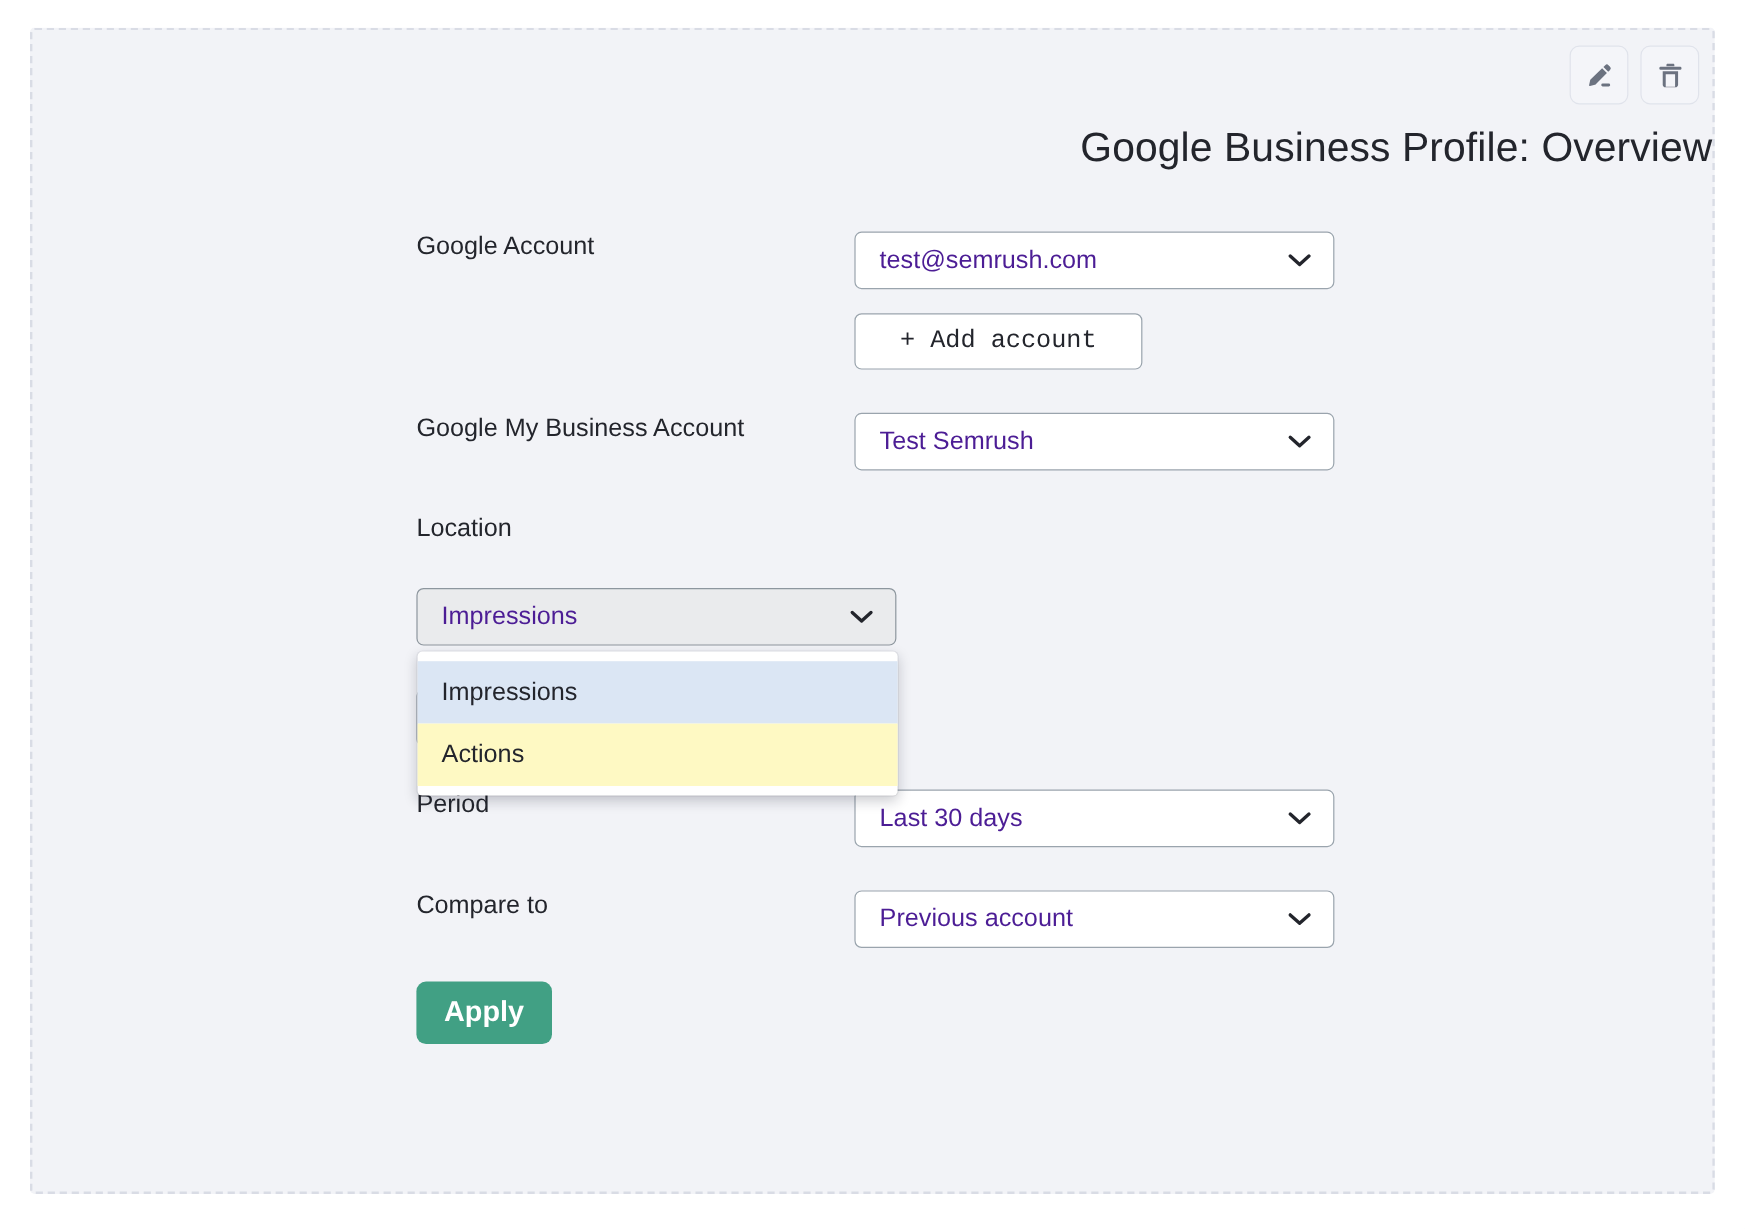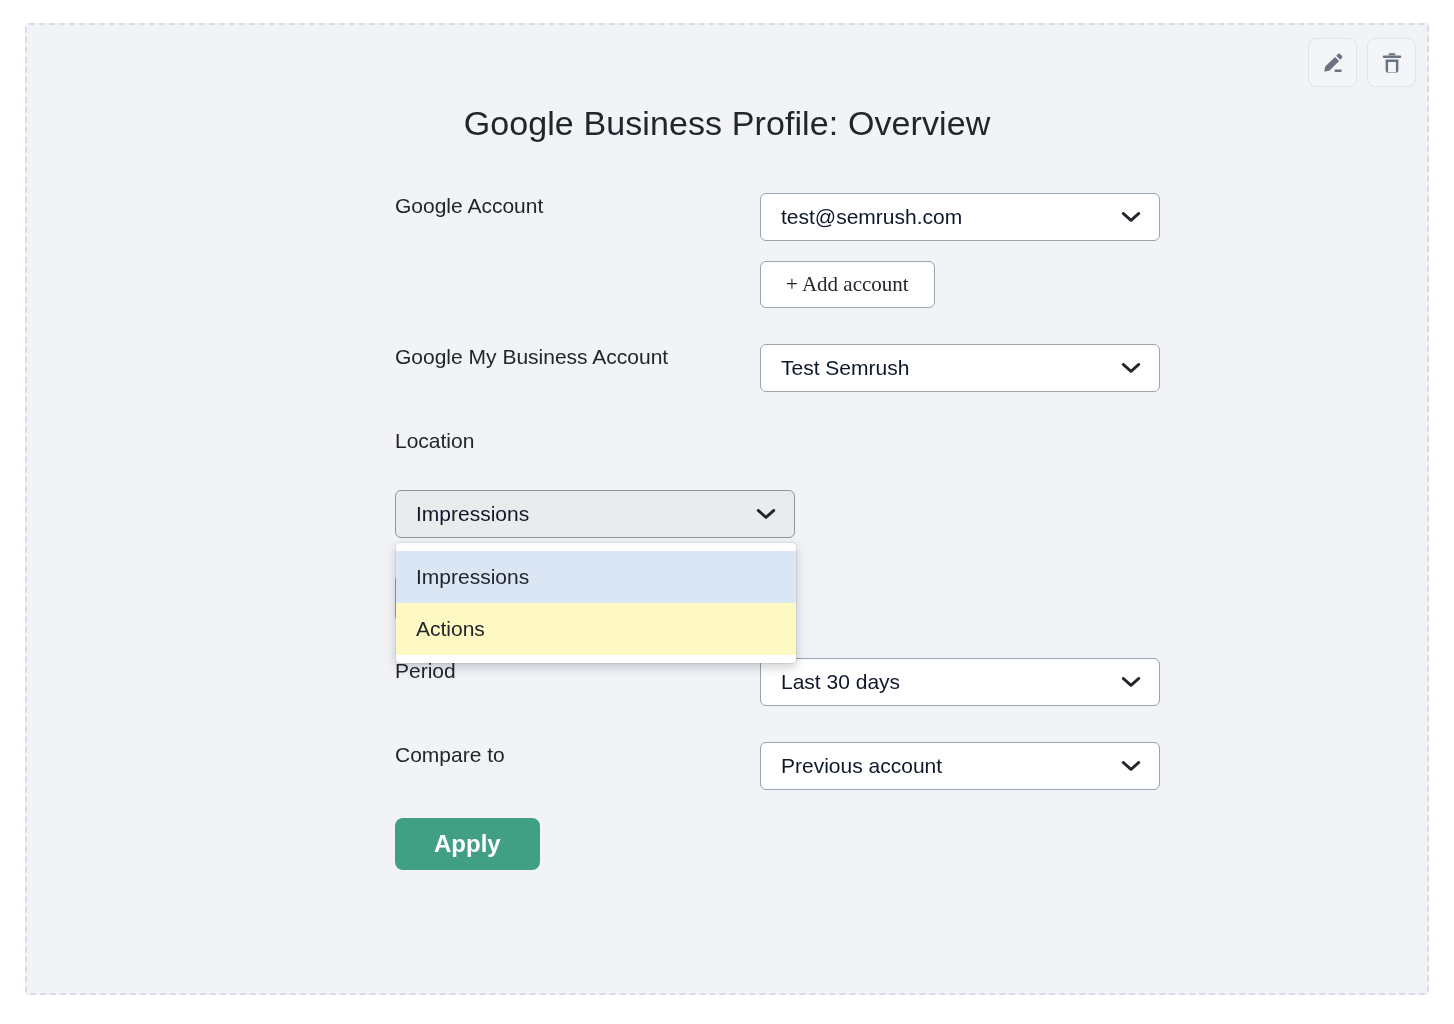--- a/index.html
+++ b/index.html
@@ -47,40 +47,39 @@
     padding: 0;
   }
   .icon-btn svg { display: block; }
 
   
   .widget-title {
     position: absolute;
     left: 0;
     top: 76px;
     width: 1400px;
-    text-align: center;
+    text-align: right;
     font-size: 34px;
     font-weight: 400;
     color: #23252c;
     letter-spacing: 0.1px;
     line-height: 44px;
   }
 
   
   .form {
     position: absolute;
     left: 320px;
     top: 168px;
     width: 820px;
   }
   .form-row {
     position: relative;
     display: flex;
     align-items: flex-start;
-    margin-left: 48px;
   }
   .form-label {
     width: 365px;
     padding-right: 10px;
     box-sizing: border-box;
     font-size: 21px;
     color: #23252c;
     line-height: 26px;
     flex: 0 0 365px;
   }
@@ -102,21 +101,21 @@
     display: flex;
     align-items: center;
     cursor: pointer;
   }
   .select.is-open {
     background: #eaebed;
     border-color: #8d969e;
   }
   .select-value {
     font-size: 21px;
-    color: #0f172a;
+    color: #4c1d95;
     padding-left: 20px;
     line-height: 24px;
     white-space: nowrap;
     overflow: hidden;
     text-overflow: ellipsis;
     padding-right: 48px;
     text-align: right;
   }
   .select-caret {
     position: absolute;
@@ -128,25 +127,25 @@
     display: flex;
     align-items: center;
     justify-content: center;
   }
   .select-caret svg { display: block; }
 
   .btn-outline {
     margin-top: 20px;
     height: 47px;
     box-sizing: border-box;
-    padding: 0 25px;
+    padding: 0 37px;
     background: #ffffff;
     border: 1px solid #9aa4ad;
     border-radius: 6px;
-    font-family: Liberation Serif, serif;
+    font-family: Liberation Mono, monospace;
     font-size: 21px;
     color: #23252c;
     cursor: pointer;
     line-height: 45px;
   }
 
   
   .dropdown-list {
     position: absolute;
     left: 0;
@@ -171,21 +170,21 @@
   }
   .dropdown-option.is-selected {
     background: #dbe6f4;
   }
 
   
   .btn-primary {
     margin-top: 28px;
     height: 52px;
     box-sizing: border-box;
-    padding: 0 39px;
+    padding: 0 23px;
     background: #41a084;
     border: none;
     border-radius: 8px;
     color: #ffffff;
     font-family: "Liberation Sans", sans-serif;
     font-size: 24px;
     font-weight: 700;
     cursor: pointer;
     line-height: 52px;
   }

